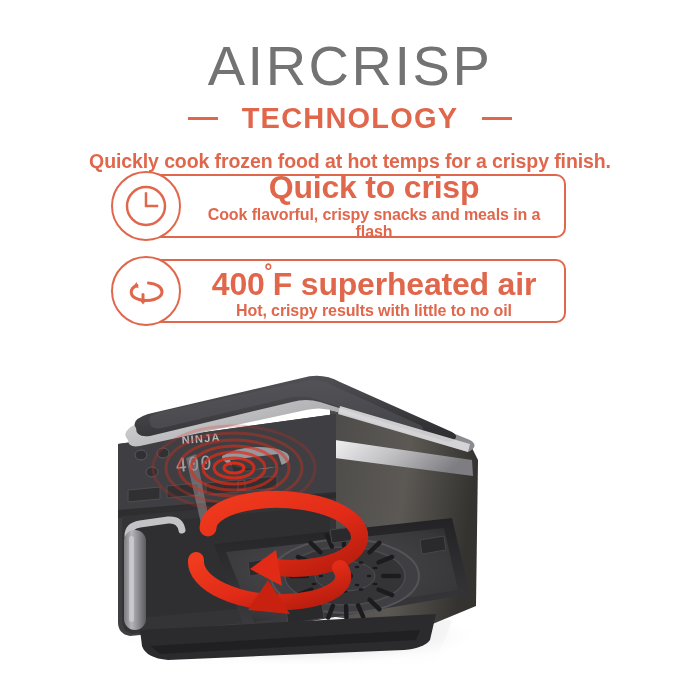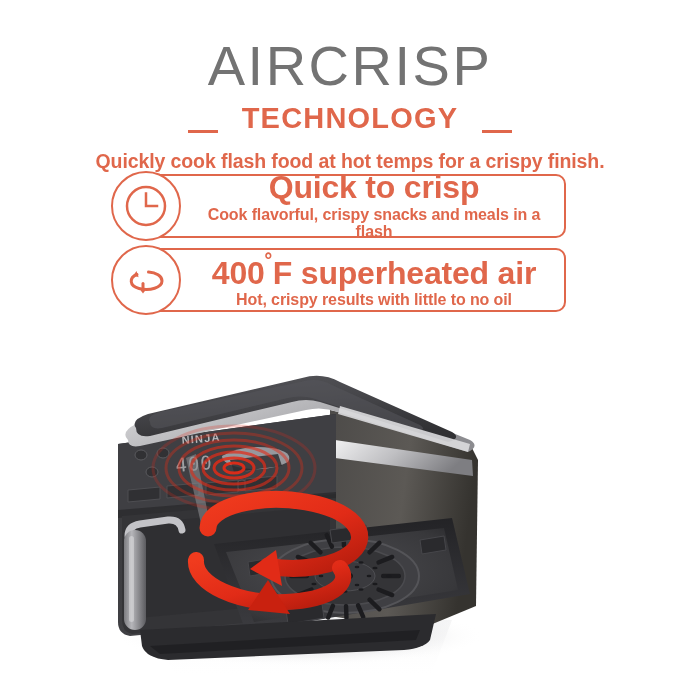--- a/index.html
+++ b/index.html
@@ -25,21 +25,21 @@
     letter-spacing: 2.5px;
     font-weight: 400;
     color: #737373;
     line-height: 1;
     margin-top: 38px;
     white-space: nowrap;
   }
 
   .tech-row {
     display: flex;
-    align-items: flex-end;
+    align-items: center;
     justify-content: center;
     gap: 24px;
     margin-top: 10px;
   }
   .tech-dash {
     width: 30px;
     height: 3px;
     background: #E0674B;
   }
   .tech-word {
@@ -63,21 +63,21 @@
     position: absolute;
     left: 132px;
     width: 434px;
     height: 64px;
     box-sizing: border-box;
     border: 2.5px solid #E0674B;
     border-radius: 10px;
     background: transparent;
   }
   #feature-0 { top: 174px; }
-  #feature-1 { top: 248px; }
+  #feature-1 { top: 259px; }
 
   .feature-icon {
     position: absolute;
     left: -23px;
     top: 50%;
     transform: translateY(-50%);
     width: 66px;
     height: 66px;
     border-radius: 50%;
     border: 2.5px solid #E0674B;
@@ -128,21 +128,21 @@
 
   <div class="header">
     <div class="brand-title">AIRCRISP</div>
 
     <div class="tech-row">
       <div class="tech-dash"></div>
       <div class="tech-word">TECHNOLOGY</div>
       <div class="tech-dash"></div>
     </div>
 
-    <div class="tagline">Quickly cook flash food at hot temps for a crispy finish.</div>
+    <div class="tagline">Quickly cook frozen food at hot temps for a crispy finish.</div>
   </div>
 
   <div class="feature" id="feature-0">
     <div class="feature-icon">
       <svg width="46" height="46" viewBox="0 0 46 46" aria-hidden="true">
         <circle cx="23" cy="23" r="19" fill="none" stroke="#E0674B" stroke-width="2.5"></circle>
         <path d="M23 10.5 L23 23 L34 23" fill="none" stroke="#E0674B" stroke-width="2.5" stroke-linecap="square"></path>
       </svg>
     </div>
     <div class="feature-text">

